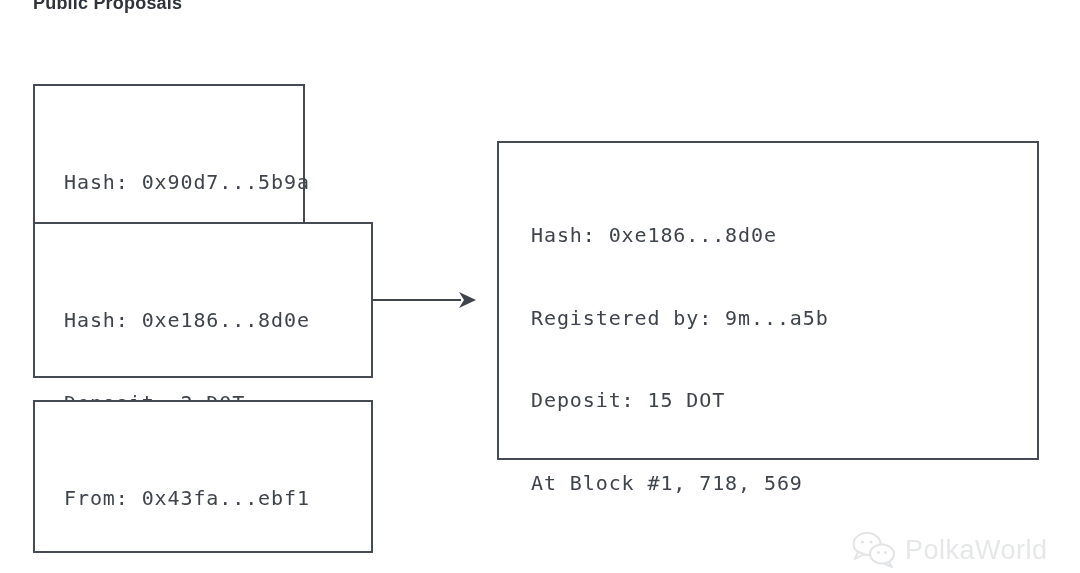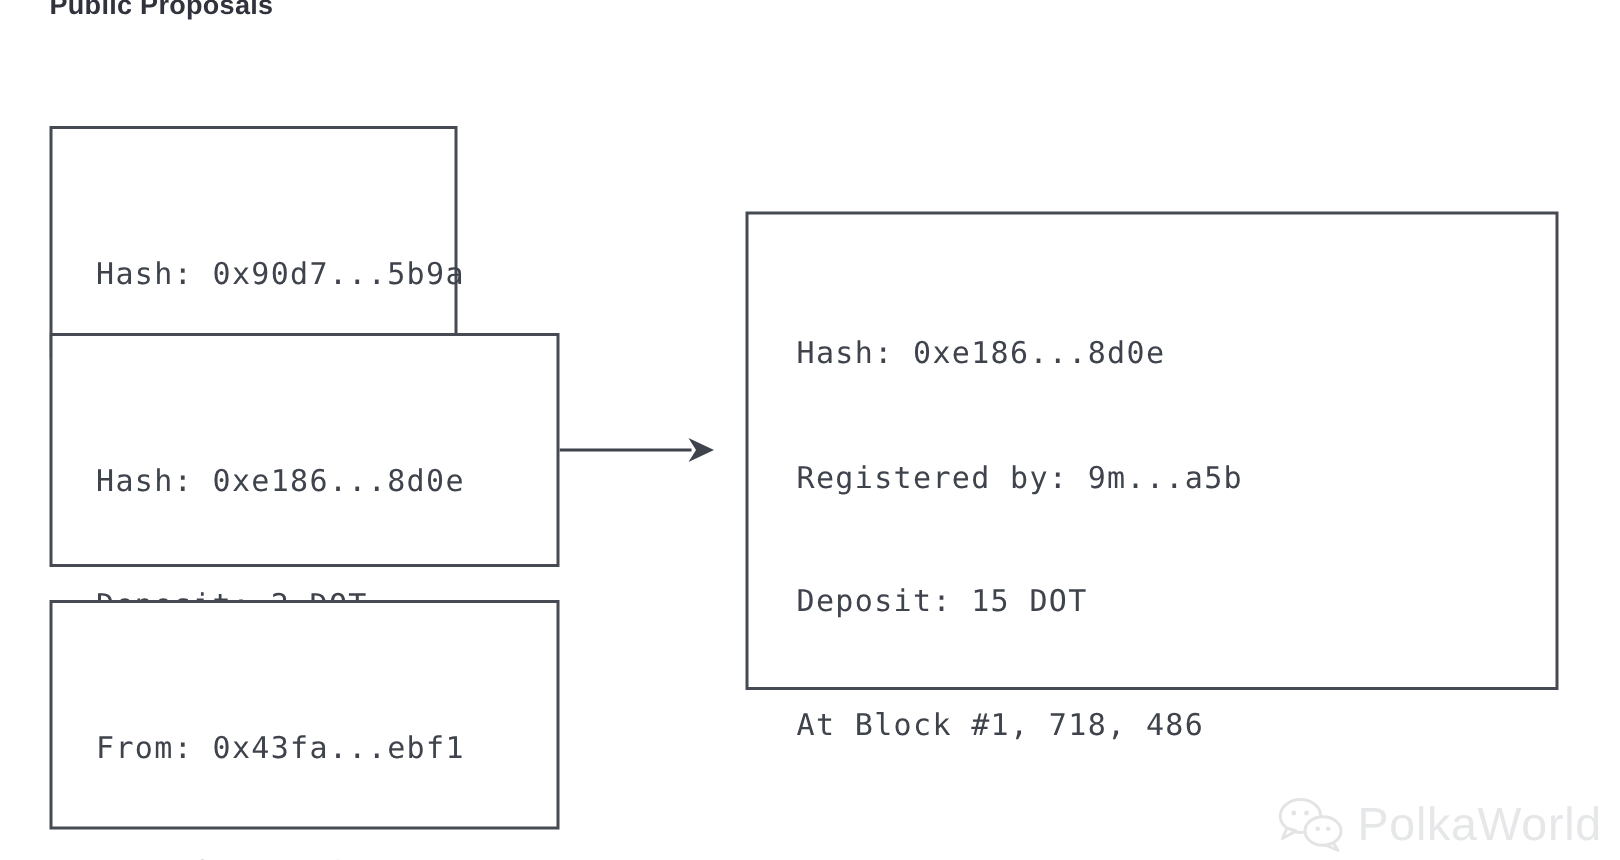--- a/index.html
+++ b/index.html
@@ -58,21 +58,21 @@
     position: absolute;
     left: 851px;
     top: 531px;
     display: flex;
     align-items: center;
     gap: 7px;
     user-select: none;
   }
   .watermark-text {
     font-family: "Liberation Sans", sans-serif;
-    font-size: 31px;
+    font-size: 27px;
     font-weight: 400;
     color: #e6e7e8;
     letter-spacing: 0.5px;
     white-space: nowrap;
   }
 </style>
 </head>
 <body>
 
 <div id="stage">
@@ -106,21 +106,21 @@
   <svg id="arrow-svg" viewBox="0 0 106 24" aria-hidden="true">
     <line x1="0" y1="12" x2="88" y2="12" stroke="#3f434c" stroke-width="2"></line>
     <path d="M 86 4 L 103 12 L 86 20 L 91 12 Z" fill="#3f434c"></path>
   </svg>
 
   <div class="node-box" id="detail-box">
     <div class="mono-lines">
       <div>Hash: 0xe186...8d0e</div>
       <div>Registered by: 9m...a5b</div>
       <div>Deposit: 15 DOT</div>
-      <div>At Block #1, 718, 486</div>
+      <div>At Block #1, 718, 569</div>
       <div class="blank-line"></div>
       
       
     </div>
   </div>
 
   <div class="watermark">
     <svg width="47" height="38" viewBox="0 0 47 38" aria-hidden="true">
 
       <ellipse cx="16" cy="13" rx="13.5" ry="11" fill="#ffffff" stroke="#e3e4e6" stroke-width="2"></ellipse>

